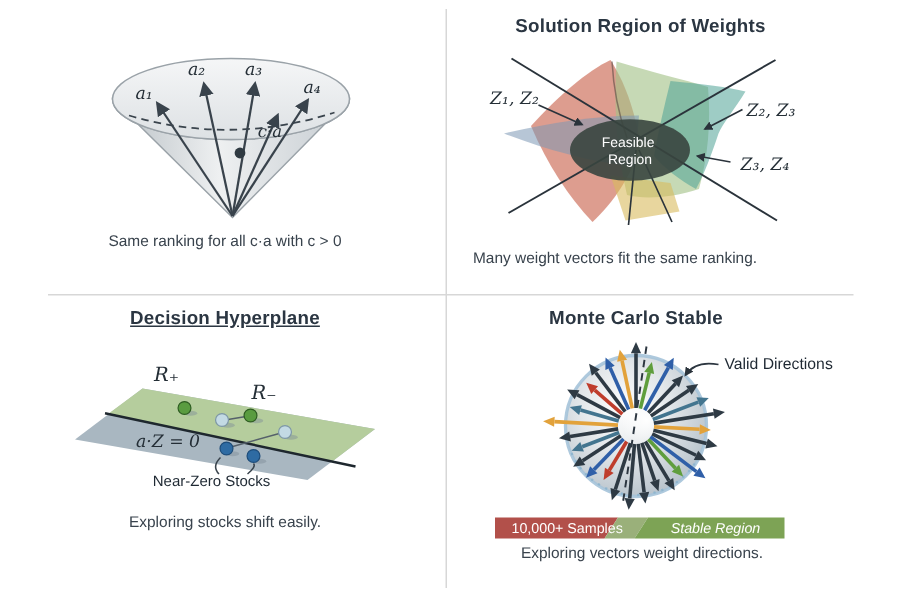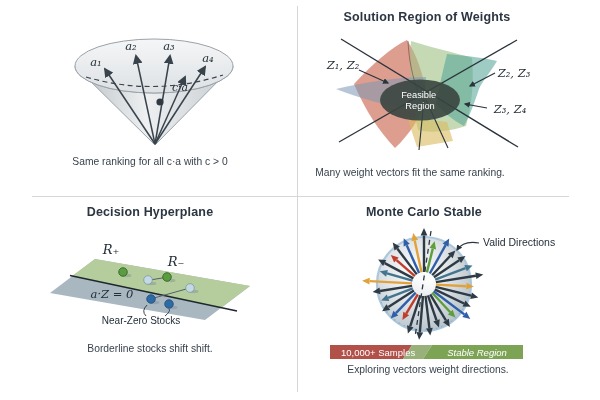--- a/index.html
+++ b/index.html
@@ -5,21 +5,21 @@
   html,body{margin:0;padding:0;background:#fff;}
   .stage{position:relative;width:600px;height:400px;background:#fff;overflow:hidden;
          font-family:"Liberation Sans",sans-serif;}
   .divider-v{position:absolute;left:297px;top:6px;width:1px;height:386px;background:#d7d7d7;}
   .divider-h{position:absolute;left:32px;top:196px;width:537px;height:1px;background:#d7d7d7;}
   .ptitle{position:absolute;text-align:center;font-size:12.5px;font-weight:600;
           color:#2b3642;letter-spacing:.15px;}
   .pcaption{position:absolute;text-align:center;font-size:10.3px;color:#39434d;}
   .t1{left:0;top:10px;width:300px;}
   .t2{left:300px;top:10px;width:254px;}
-  .t3{left:0;top:205px;width:300px;}
+  .t3{left:0;top:205px;width:300px;text-decoration:underline;}
   .t4{left:300px;top:205px;width:248px;}
   .c1{left:0;top:156px;width:300px;}
   .c2{left:300px;top:167px;width:220px;}
   .c3{left:0;top:343px;width:300px;}
   .c4{left:300px;top:364px;width:256px;}
   svg{position:absolute;left:0;top:0;}
   .mathlabel{font-family:"DejaVu Serif",serif;font-style:italic;fill:#242e36;}
   .sanslabel{font-family:"Liberation Sans",sans-serif;fill:#1f2933;}
 </style>
 </head>
@@ -29,21 +29,21 @@
 
   <div class="divider-v"></div>
   <div class="divider-h"></div>
 
   <div class="ptitle t2">Solution Region of Weights</div>
   <div class="ptitle t3">Decision Hyperplane</div>
   <div class="ptitle t4">Monte Carlo Stable</div>
 
   <div class="pcaption c1">Same ranking for all c·a with c &gt; 0</div>
   <div class="pcaption c2">Many weight vectors fit the same ranking.</div>
-  <div class="pcaption c3">Borderline stocks shift shift.</div>
+  <div class="pcaption c3">Exploring stocks shift easily.</div>
   <div class="pcaption c4">Exploring vectors weight directions.</div>
 
   <svg width="600" height="400" viewBox="0 0 600 400">
     <defs>
       <linearGradient id="coneGrad" x1="0" y1="0" x2="1" y2="0">
         <stop offset="0%" stop-color="#b9c0c5"></stop>
         <stop offset="45%" stop-color="#eef0f1"></stop>
         <stop offset="100%" stop-color="#c6ccd1"></stop>
       </linearGradient>
       <linearGradient id="rimGrad" x1="0" y1="0" x2="0" y2="1">

